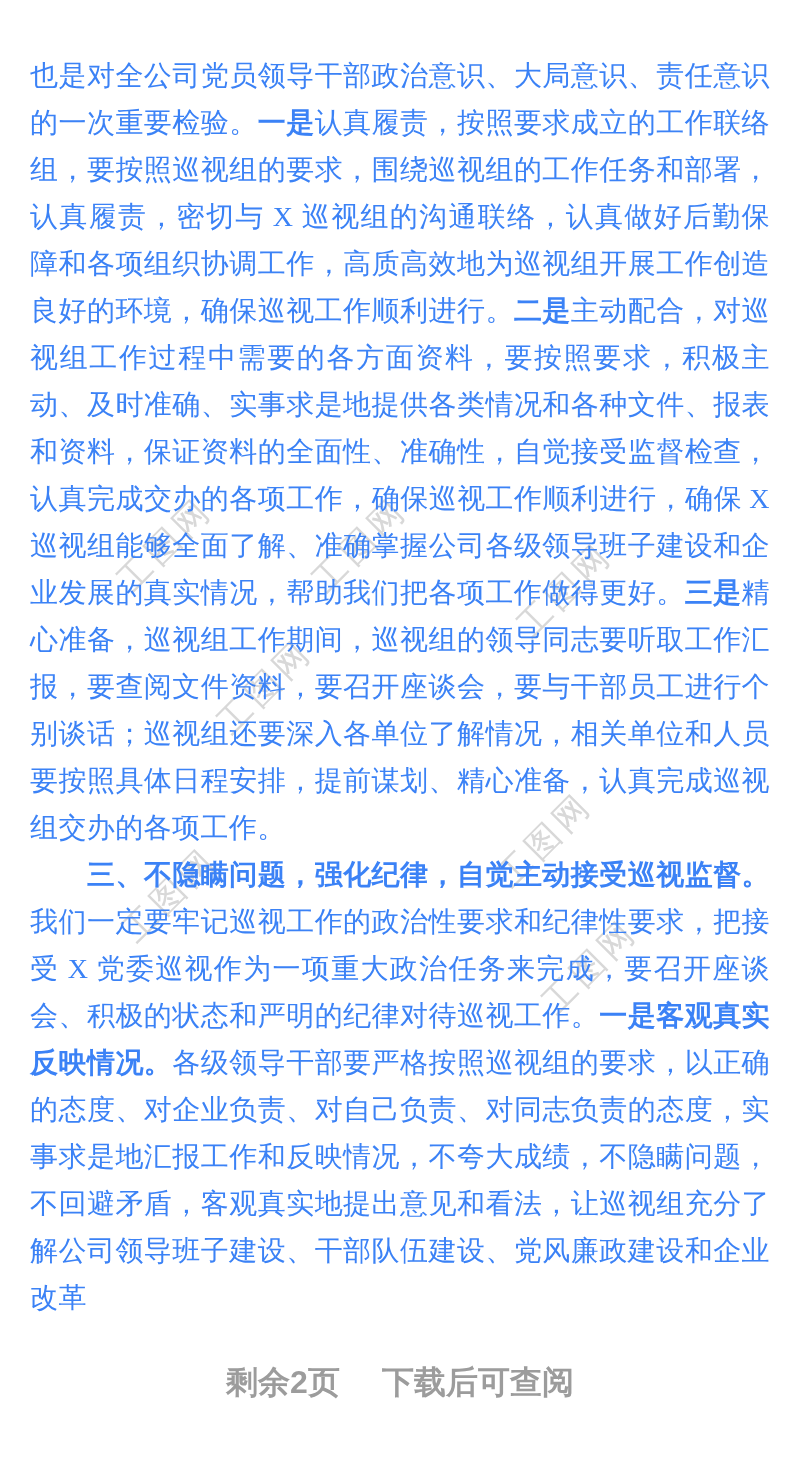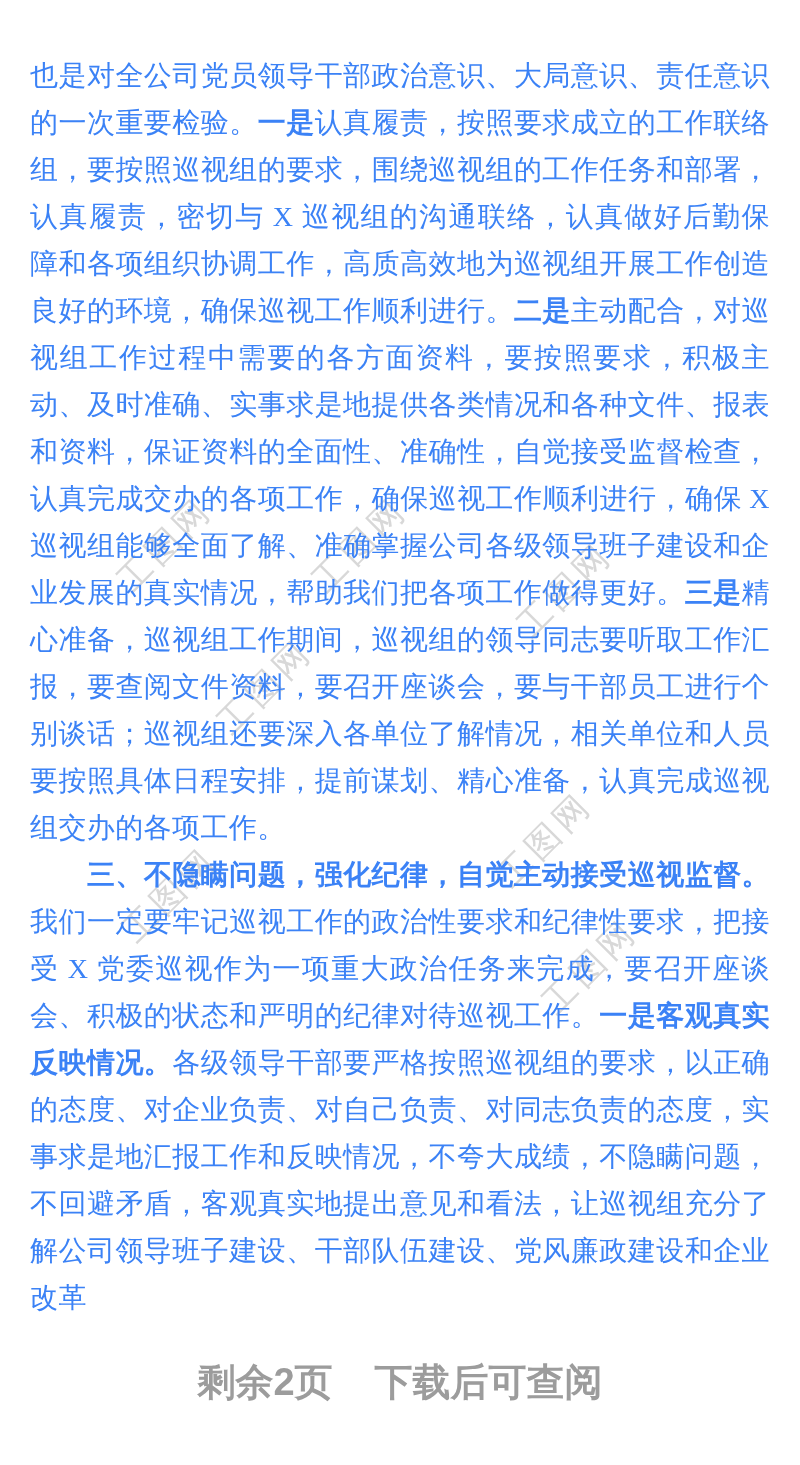--- a/index.html
+++ b/index.html
@@ -42,21 +42,21 @@
   .content b { font-weight: bold; }
   .footer {
     position: absolute;
     left: 0;
     top: 1360px;
     width: 800px;
     z-index: 1;
     text-align: center;
     font-family: "Liberation Sans", "DejaVu Sans", sans-serif;
     font-weight: bold;
-    font-size: 38px;
+    font-size: 32px;
     line-height: 44px;
   }
   .footer .gap { margin-left: 42px; }
 </style>
 </head>
 <body>
 
 <div class="page">
 
   <div class="watermark-layer">

